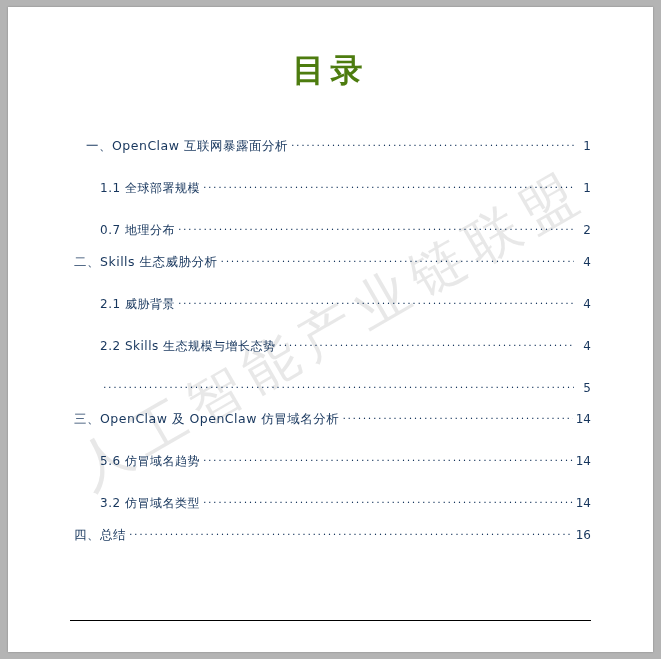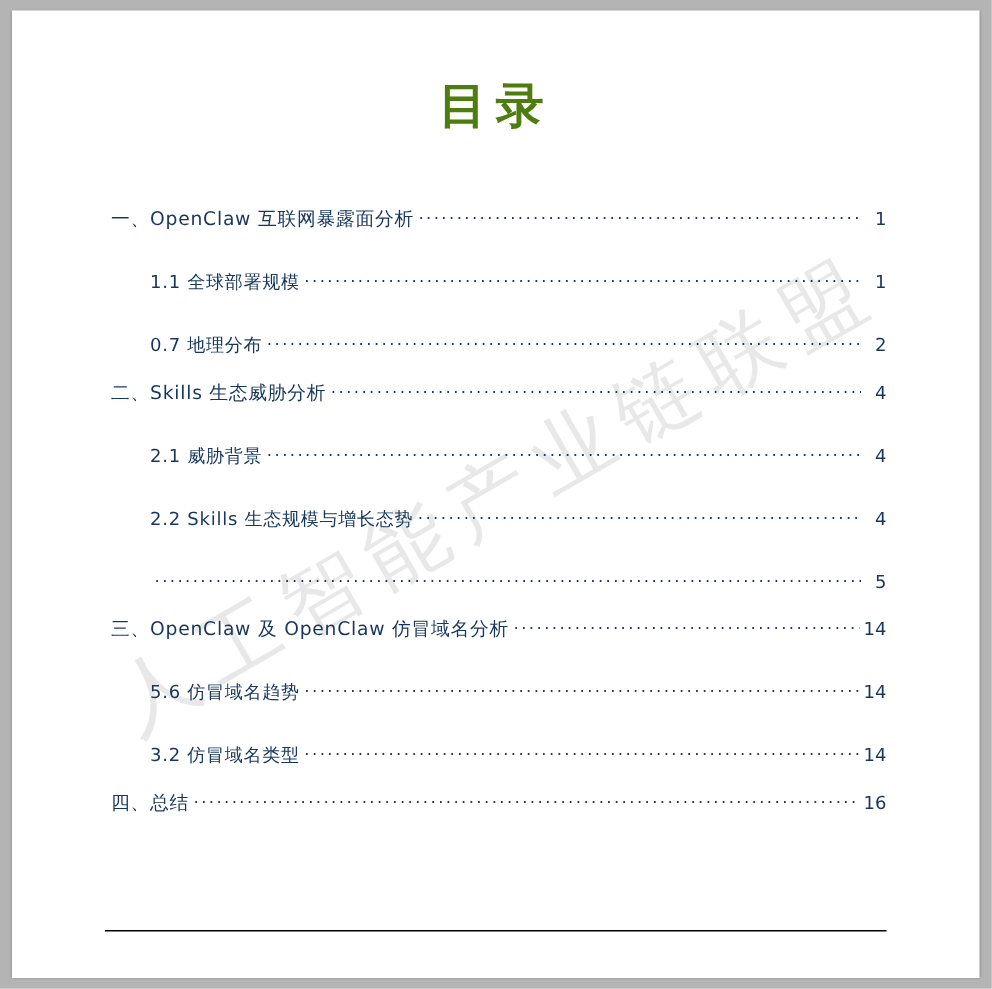--- a/index.html
+++ b/index.html
@@ -63,21 +63,21 @@
   }
   .toc-row.level1 {
     margin-top: 15px;
     padding-left: 4px;
   }
   .toc-row.level2 {
     margin-top: 25px;
     padding-left: 30px;
     font-size: 12px;
   }
-  .toc-row:first-child { margin-top: 0; }
+  .toc-row:first-child { margin-top: 0; margin-left: 12px; }
   .toc-label {
     flex: 0 0 auto;
     letter-spacing: 0.5px;
   }
   .toc-dots {
     flex: 1 1 auto;
     overflow: hidden;
     margin: 0 3px;
     position: relative;
     height: 1em;

